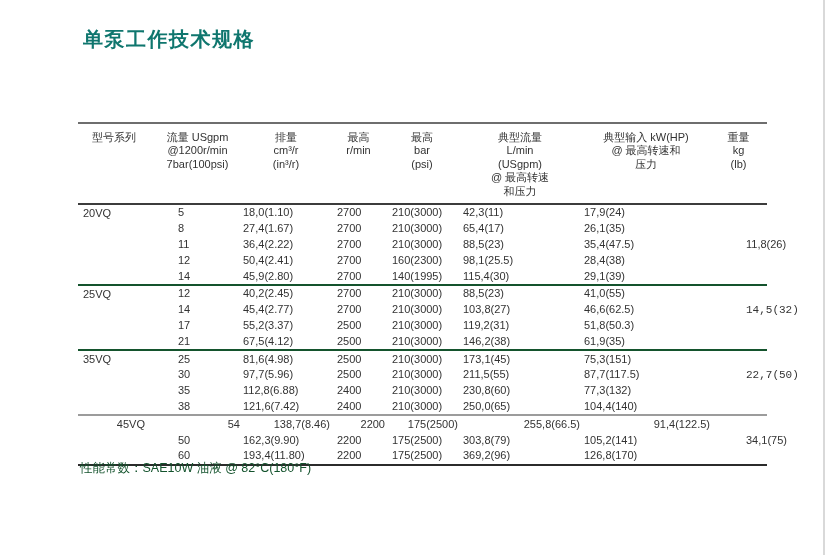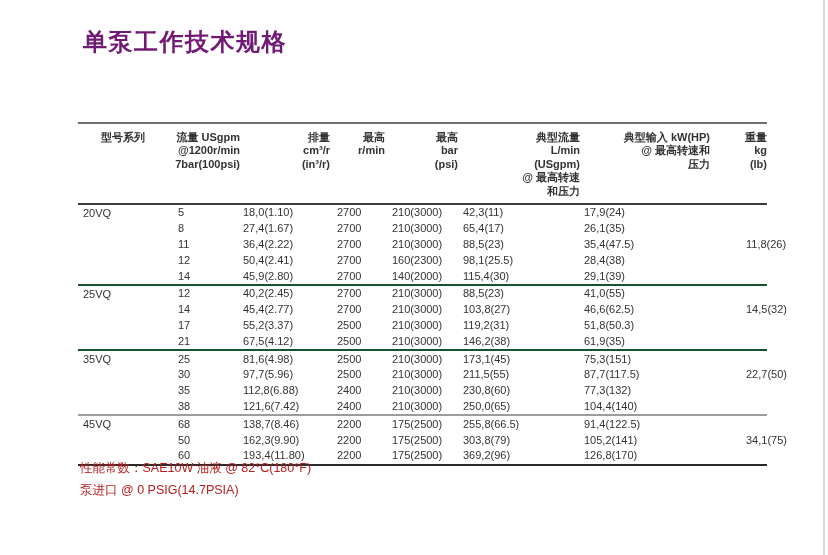--- a/index.html
+++ b/index.html
@@ -6,33 +6,33 @@
   body{
     width:828px;height:555px;background:#ffffff;position:relative;overflow:hidden;
     font-family:"Liberation Sans","DejaVu Sans",sans-serif;color:#2e2e2e;
     -webkit-font-smoothing:antialiased;
   }
   .page-edge{
     position:absolute;top:0;left:823px;width:2px;height:555px;background:#d9d9d9;
   }
   .title{
     position:absolute;left:83px;top:26px;margin:0;
-    font-size:24px;font-weight:bold;letter-spacing:1.5px;color:#701a75;
+    font-size:20px;font-weight:bold;letter-spacing:1.5px;color:#0f766e;
   }
   table.spec{
     position:absolute;left:78px;top:122px;width:689px;
     border-collapse:collapse;table-layout:fixed;
     border-top:2px solid #6e6e6e;
     border-bottom:2px solid #2b2b2b;
     font-size:11px;color:#333;
   }
   col.c1{width:67px}col.c2{width:95px}col.c3{width:90px}col.c4{width:55px}
   col.c5{width:73px}col.c6{width:122px}col.c7{width:130px}col.c8{width:57px}
   th{
-    font-weight:bold;text-align:right;vertical-align:top;
+    font-weight:normal;text-align:center;vertical-align:top;
     padding:7px 0 5px 0;line-height:13.4px;
     border-bottom:2px solid #3c3c3c;color:#333;
   }
   th.c1h div{padding-left:5px}
   th.c2h div{padding-left:10px}
   th.c3h div{padding-left:2px}
   th.c4h div{padding-left:2px}
   th.c5h div{padding-left:1px}
   th.c6h div{padding-left:2px}
   th.c7h div{padding-left:2px}
@@ -40,25 +40,25 @@
   td{padding:0;height:15.8px;vertical-align:middle;line-height:11px;}
   td.c1d{vertical-align:top;padding-top:3px;padding-left:5px;}
   td.c2d{padding-left:33px}
   td.c3d{padding-left:3px}
   td.c4d{padding-left:7px}
   td.c5d{padding-left:7px}
   td.c6d{padding-left:5px}
   td.c7d{padding-left:4px}
   td.c8d{vertical-align:middle;}
   td.c8d .wv{position:relative;left:-4px;margin-left:40px;}
-  td.c8d .wv.up{top:-8px;}
+  td.c8d .wv.up{top:-8px;font-family:Liberation Mono, monospace;}
   tr.sec td{border-top:2px solid #14532d;}
-  tr.sec-thick td{border-top:2px solid #9c9c9c;}
+  tr.sec-thick td{border-top:2px solid #9c9c9c;text-align:right;}
   .notes{
-    position:absolute;left:80px;top:461px;font-size:12.5px;color:#b91c1c;
+    position:absolute;left:80px;top:461px;font-size:12.5px;color:#14532d;
   }
   .notes div{line-height:15px;margin-bottom:7px;white-space:nowrap;}
 </style>
 </head>
 <body>
 
 <div class="page">
   <h1 class="title">单泵工作技术规格</h1>
 
   <table class="spec">
@@ -147,21 +147,21 @@
           <td class="c3d">50,4(2.41)</td>
           <td class="c4d">2700</td>
           <td class="c5d">160(2300)</td>
           <td class="c6d">98,1(25.5)</td>
           <td class="c7d">28,4(38)</td>
         </tr>
         <tr>
           <td class="c2d">14</td>
           <td class="c3d">45,9(2.80)</td>
           <td class="c4d">2700</td>
-          <td class="c5d">140(2000)</td>
+          <td class="c5d">140(1995)</td>
           <td class="c6d">115,4(30)</td>
           <td class="c7d">29,1(39)</td>
         </tr>
         <tr class="sec">
           <td class="c1d" rowspan="4">25VQ</td>
           <td class="c2d">12</td>
           <td class="c3d">40,2(2.45)</td>
           <td class="c4d">2700</td>
           <td class="c5d">210(3000)</td>
           <td class="c6d">88,5(23)</td>
@@ -221,21 +221,21 @@
         <tr>
           <td class="c2d">38</td>
           <td class="c3d">121,6(7.42)</td>
           <td class="c4d">2400</td>
           <td class="c5d">210(3000)</td>
           <td class="c6d">250,0(65)</td>
           <td class="c7d">104,4(140)</td>
         </tr>
         <tr class="sec sec-thick">
           <td class="c1d" rowspan="3">45VQ</td>
-          <td class="c2d">68</td>
+          <td class="c2d">54</td>
           <td class="c3d">138,7(8.46)</td>
           <td class="c4d">2200</td>
           <td class="c5d">175(2500)</td>
           <td class="c6d">255,8(66.5)</td>
           <td class="c7d">91,4(122.5)</td>
           <td class="c8d" rowspan="3"><span class="wv">34,1(75)</span></td>
         </tr>
         <tr>
           <td class="c2d">50</td>
           <td class="c3d">162,3(9.90)</td>
@@ -250,17 +250,16 @@
           <td class="c4d">2200</td>
           <td class="c5d">175(2500)</td>
           <td class="c6d">369,2(96)</td>
           <td class="c7d">126,8(170)</td>
         </tr>
       </tbody>
   </table>
 
   <div class="notes">
     <div>性能常数：SAE10W 油液 @ 82°C(180°F)</div>
-    <div>泵进口 @ 0 PSIG(14.7PSIA)</div>
   </div>
 
   <div class="page-edge"></div>
 </div>
 
 </body></html>

